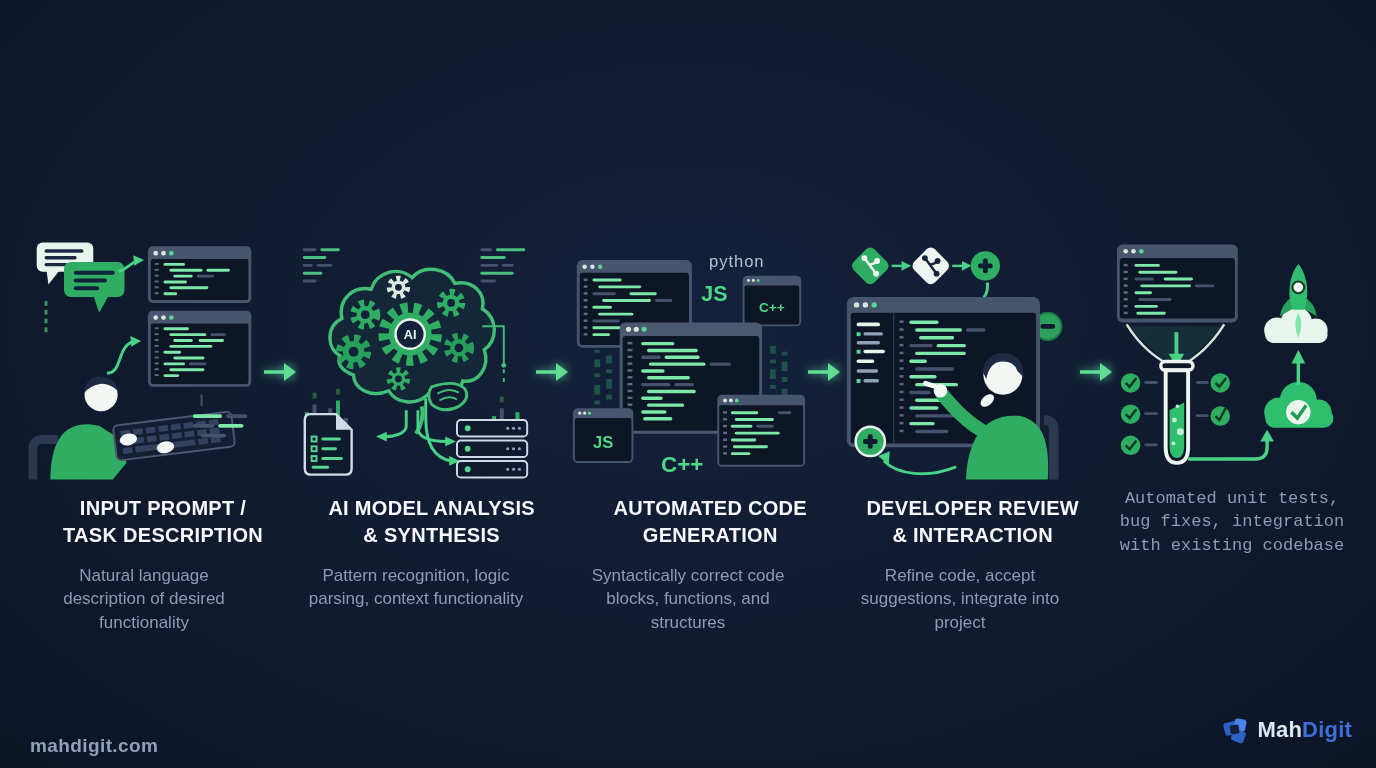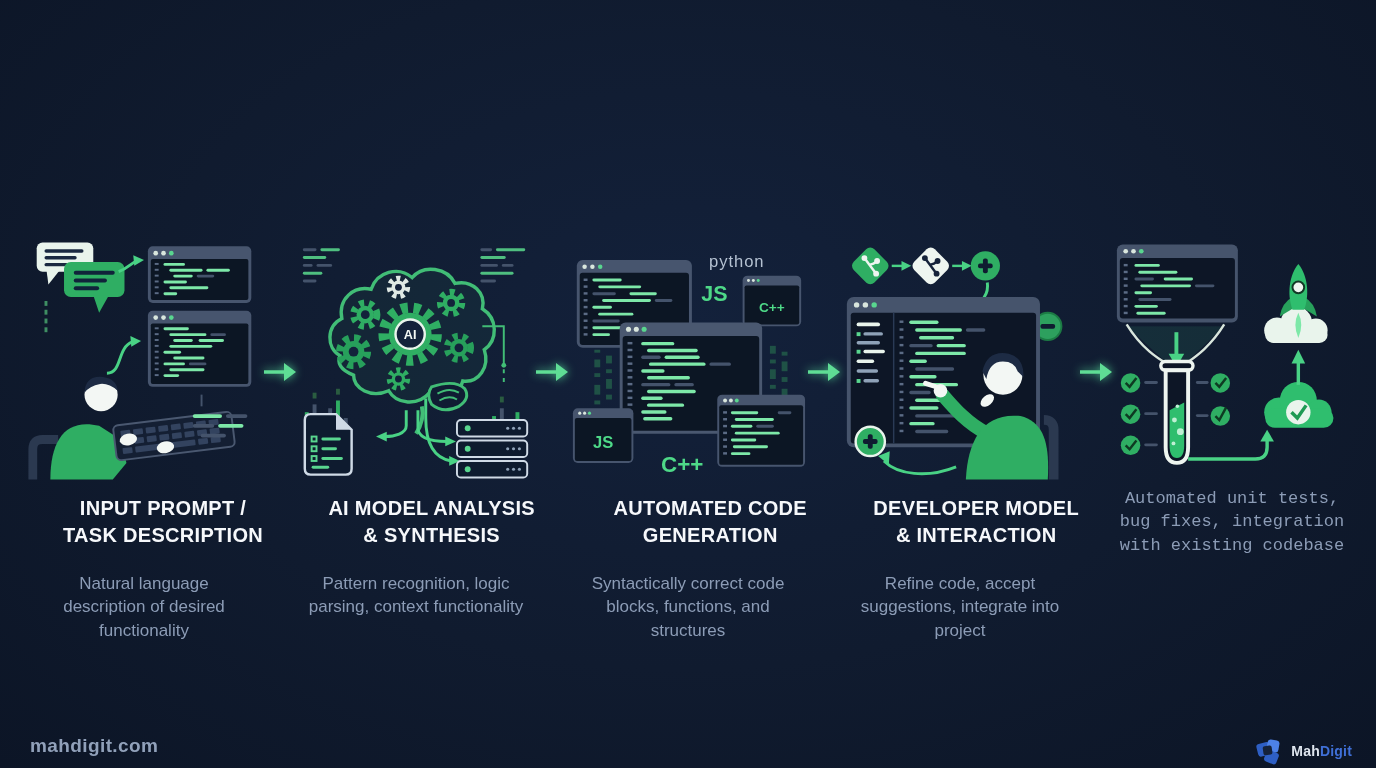--- a/index.html
+++ b/index.html
@@ -12,36 +12,36 @@
     position:relative; width:1376px; height:768px; overflow:hidden;
     background: radial-gradient(ellipse at 50% 42%, #13213b 0%, #101b2f 55%, #0c1526 100%);
   }
   .flow { position:absolute; top:240px; left:25px; display:flex; align-items:flex-start; }
   .stage { width:238px; display:flex; flex-direction:column; align-items:flex-end; }
   .art { width:238px; height:240px; }
   .art svg { display:block; }
   .arrow-cell { width:34px; padding-top:119px; display:flex; justify-content:center; }
   .flow-arrow { filter: drop-shadow(0 0 5px rgba(86,226,156,.85)); }
   .title {
-    margin:15px 0 16px; font-size:20px; font-weight:700; color:#f6f8fb;
+    margin:15px 0 8px; font-size:20px; font-weight:700; color:#f6f8fb;
     text-align:center; line-height:1.35; letter-spacing:.3px;
   }
   .subtitle {
     margin:7px auto 0; font-size:17px; color:#8c9cb6; text-align:center;
     line-height:1.38; max-width:216px;
   }
   .subtitle.wide { max-width:238px;font-family:Liberation Mono, monospace; }
   .site {
     position:absolute; left:30px; bottom:11px;
     font-size:19px; font-weight:700; color:#91a1ba; letter-spacing:.4px;margin-top:48px;
   }
   .brand {
-    position:absolute; right:24px; bottom:2px;
+    position:absolute; right:24px; bottom:23px;
     display:flex; align-items:center; gap:7px;
-    font-size:14px; font-weight:700; letter-spacing:.2px;
+    font-size:22px; font-weight:700; letter-spacing:.2px;
   }
   .brand .mah { color:#dfe6ef; }
   .brand .digit { color:#3f6fd6; }
 </style>
 </head>
 <body>
 
 <div class="canvas">
 
   <div class="flow">
@@ -645,21 +645,21 @@
             <circle cx="30" cy="206" r="15" fill="#2fae63" stroke="#e9f4ec" stroke-width="2.5"></circle>
             <rect x="22.5" y="203.5" width="15" height="5" rx="2" fill="#0f1c30"></rect>
             <rect x="27.5" y="198.5" width="5" height="15" rx="2" fill="#0f1c30"></rect>
           </g>
           <g>
             <path d="M 118 232 C 88 244 58 240 44 226" stroke="#49d285" stroke-width="3" fill="none"></path>
             <polygon points="50,216 38,221 49,230" fill="#49d285"></polygon>
           </g>
         </svg>
       </div>
-      <h2 class="title"><span>DEVELOPER MODEL</span><br><span>&amp; INTERACTION</span></h2>
+      <h2 class="title"><span>DEVELOPER REVIEW</span><br><span>&amp; INTERACTION</span></h2>
       <p class="subtitle">Refine code, accept suggestions, integrate into project</p>
     </section>
 
     <div class="arrow-cell">
       <svg class="flow-arrow" width="34" height="26" viewBox="0 0 34 26">
         <line x1="1" y1="13" x2="23" y2="13" stroke="#5fdd95" stroke-width="3.5"></line>
         <polygon points="21,4 33,13 21,22" fill="#5fdd95"></polygon>
       </svg>
     </div>
 

